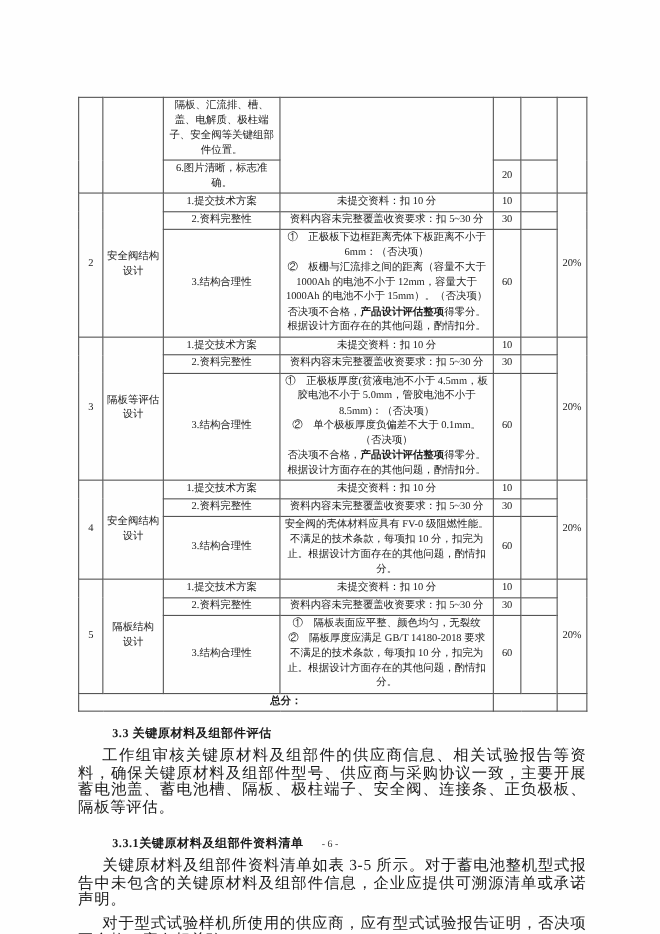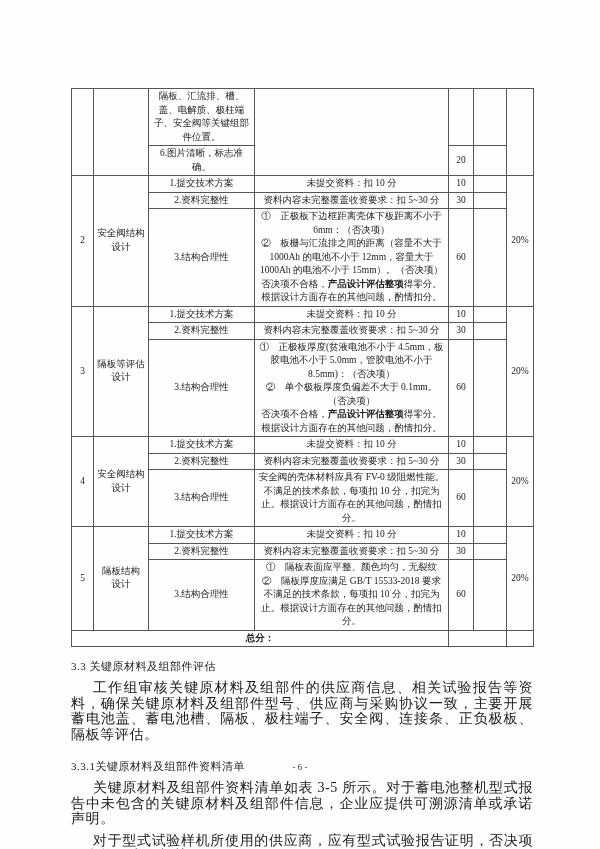--- a/index.html
+++ b/index.html
@@ -15,21 +15,21 @@
   table.eval td {
     border:1px solid #555; font-size:9.5px; line-height:13.5px;
     text-align:center; vertical-align:middle; padding:1px 2px; color:#1b1b1b;
   }
   td.c-cat { white-space:pre-line; }
   td.c-crit { white-space:pre-line; padding:1px 4px;margin-left:48px; }
   td.c-sub { padding:1px 3px; }
   span.b { font-weight:bold; }
   td.c-total { font-weight:bold; }
 
-  .sec-h { font-size:11px; font-weight:normal; letter-spacing:0.5px; }
+  .sec-h { font-size:11px; font-weight:bold; letter-spacing:0.5px;margin-left:31px; }
   .sec-h.first { margin-top:12px; }
   .sec-h.sub { margin-top:17px; }
   p.bodytext {
     font-size:14px; line-height:15.5px; text-align:justify;
     text-indent:22px; margin-top:6px; letter-spacing:0.6px;
   }
   .footer {
     position:absolute; top:762px; left:0; width:600px;
     text-align:center; font-size:9px; color:#333;
   }
@@ -149,21 +149,21 @@
           </tr>
           <tr>
             <td class="c-sub">2.资料完整性</td>
             <td class="c-crit"><span>资料内容未完整覆盖收资要求：扣 5~30 分</span></td>
             <td class="c-score">30</td>
             <td class="c-blank"></td>
           </tr>
           <tr>
             <td class="c-sub">3.结构合理性</td>
             <td class="c-crit"><span>①　隔板表面应平整、颜色均匀，无裂纹
-②　隔板厚度应满足 GB/T 15533-2018 要求
+②　隔板厚度应满足 GB/T 14180-2018 要求
 不满足的技术条款，每项扣 10 分，扣完为止。根据设计方面存在的其他问题，酌情扣分。</span></td>
             <td class="c-score">60</td>
             <td class="c-blank"></td>
           </tr>
           <tr>
             <td class="c-total" colspan="4">总分：</td>
             <td class="c-blank" colspan="2"></td>
             <td class="c-blank"></td>
           </tr>
         </tbody>

